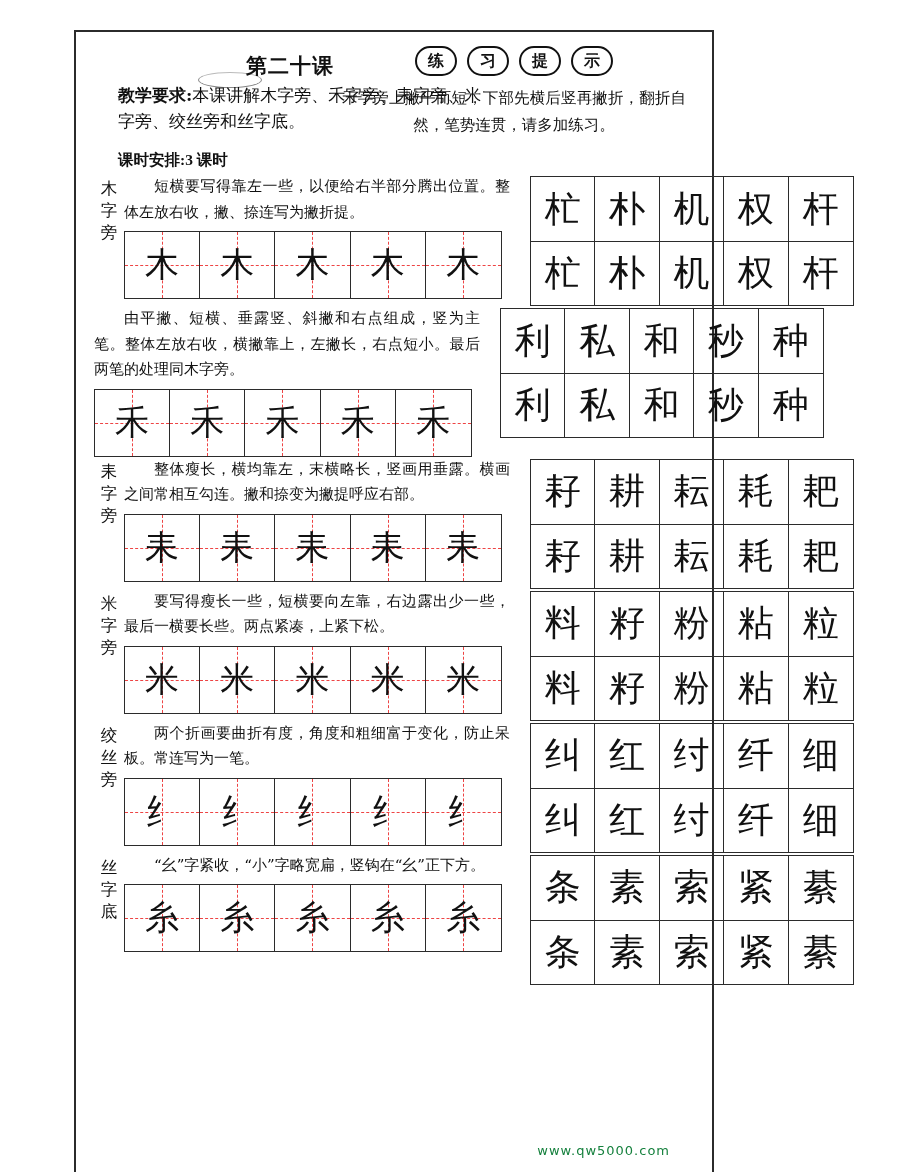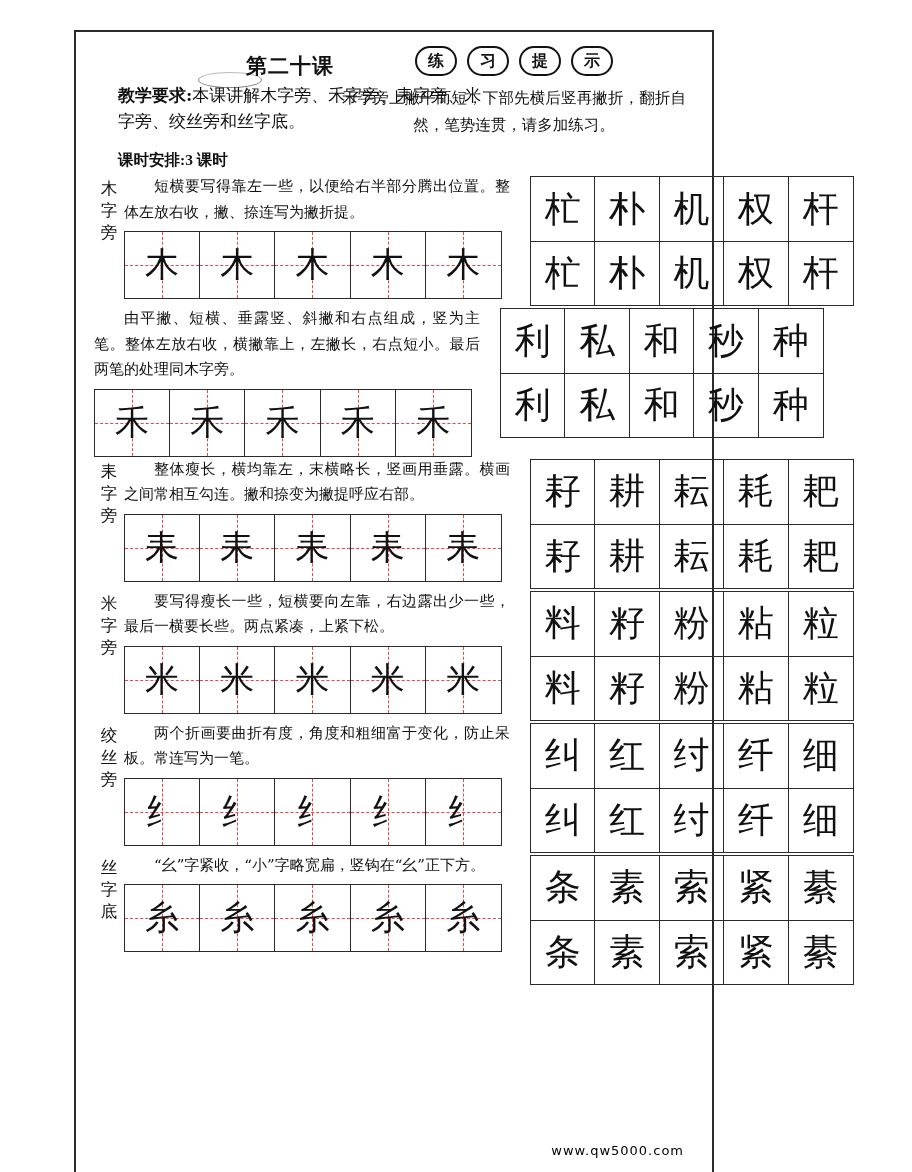--- a/index.html
+++ b/index.html
@@ -195,23 +195,23 @@
     height: 64px;
     border-right: 1.2px solid #2b2b2b;
     position: relative;
     overflow: hidden;
   }
   .cgcell:last-child { border-right: none; }
   .cgcell .glyph { font-size: 36px; }
 
   .watermark {
     position: absolute;
-    right: 28px;
+    right: 42px;
     bottom: 14px;
-    color: #000000;
+    color: #15803d;
     font-size: 13px;
     letter-spacing: 1px;
     font-family: "DejaVu Sans", sans-serif;
   }
 </style>
 </head>
 <body>
 
 <div class="page">
   <div class="inner">

